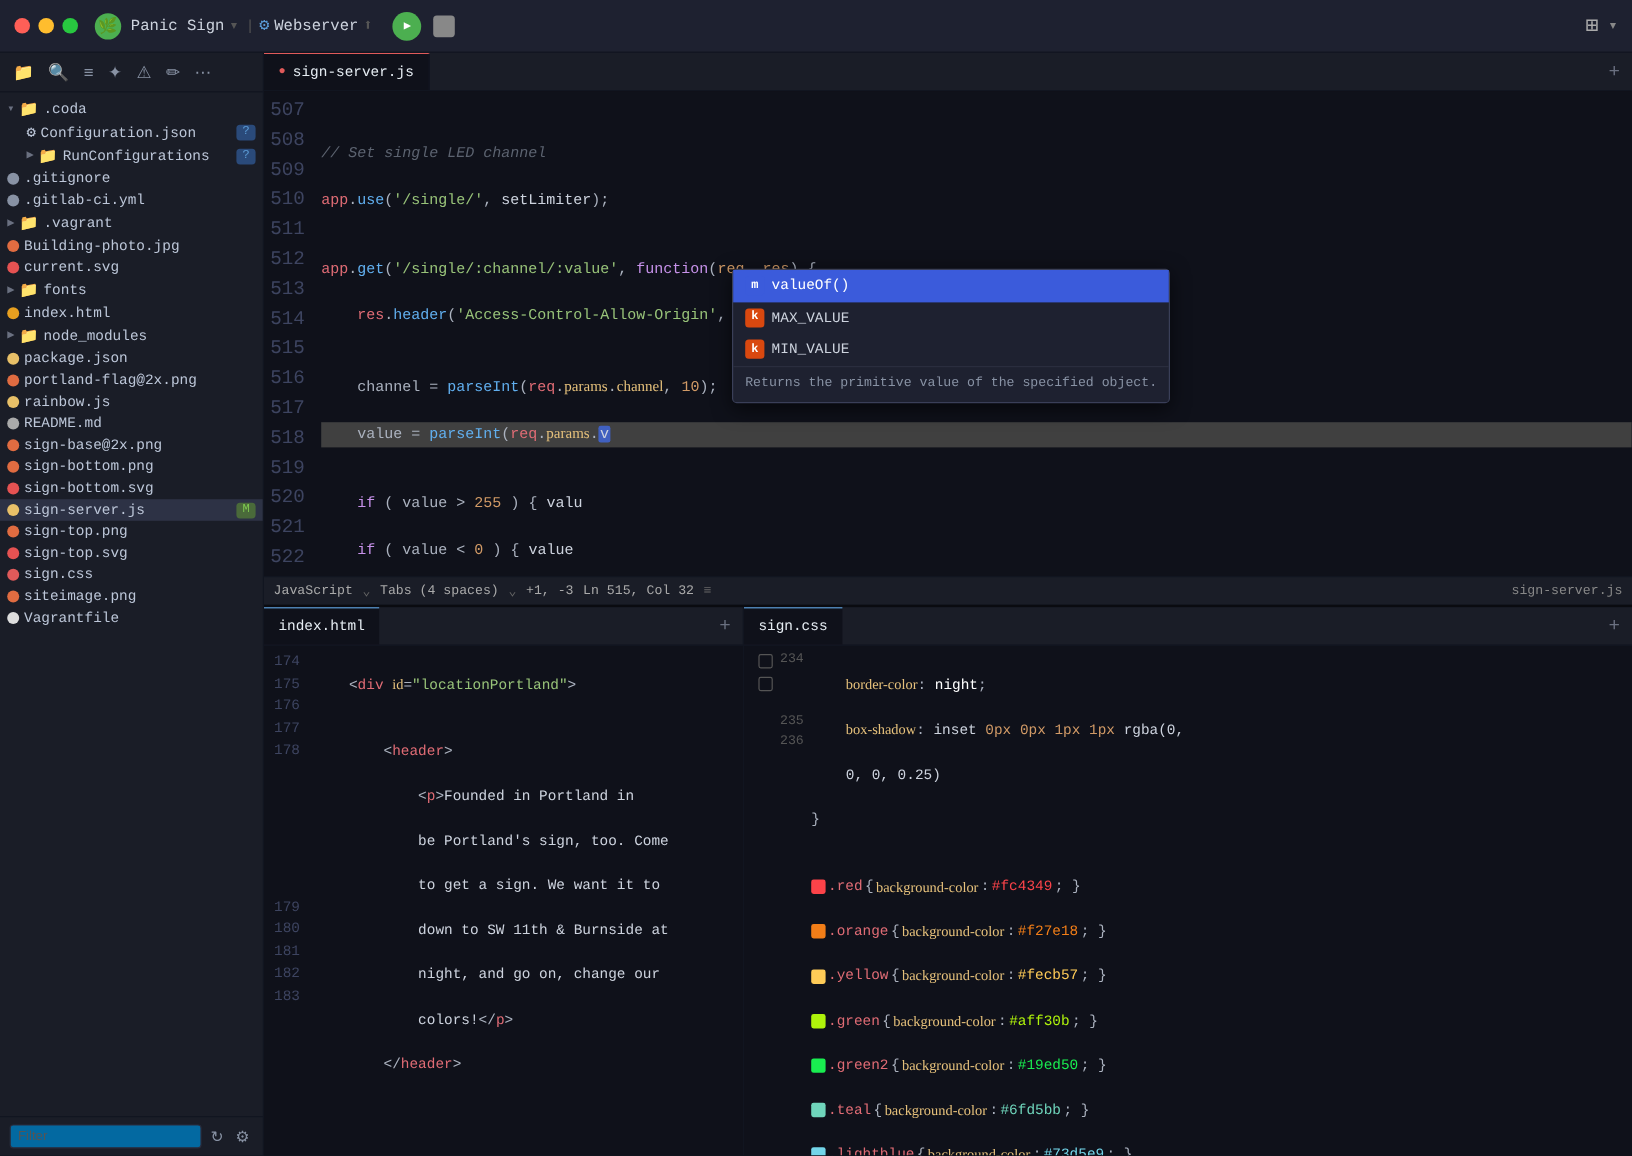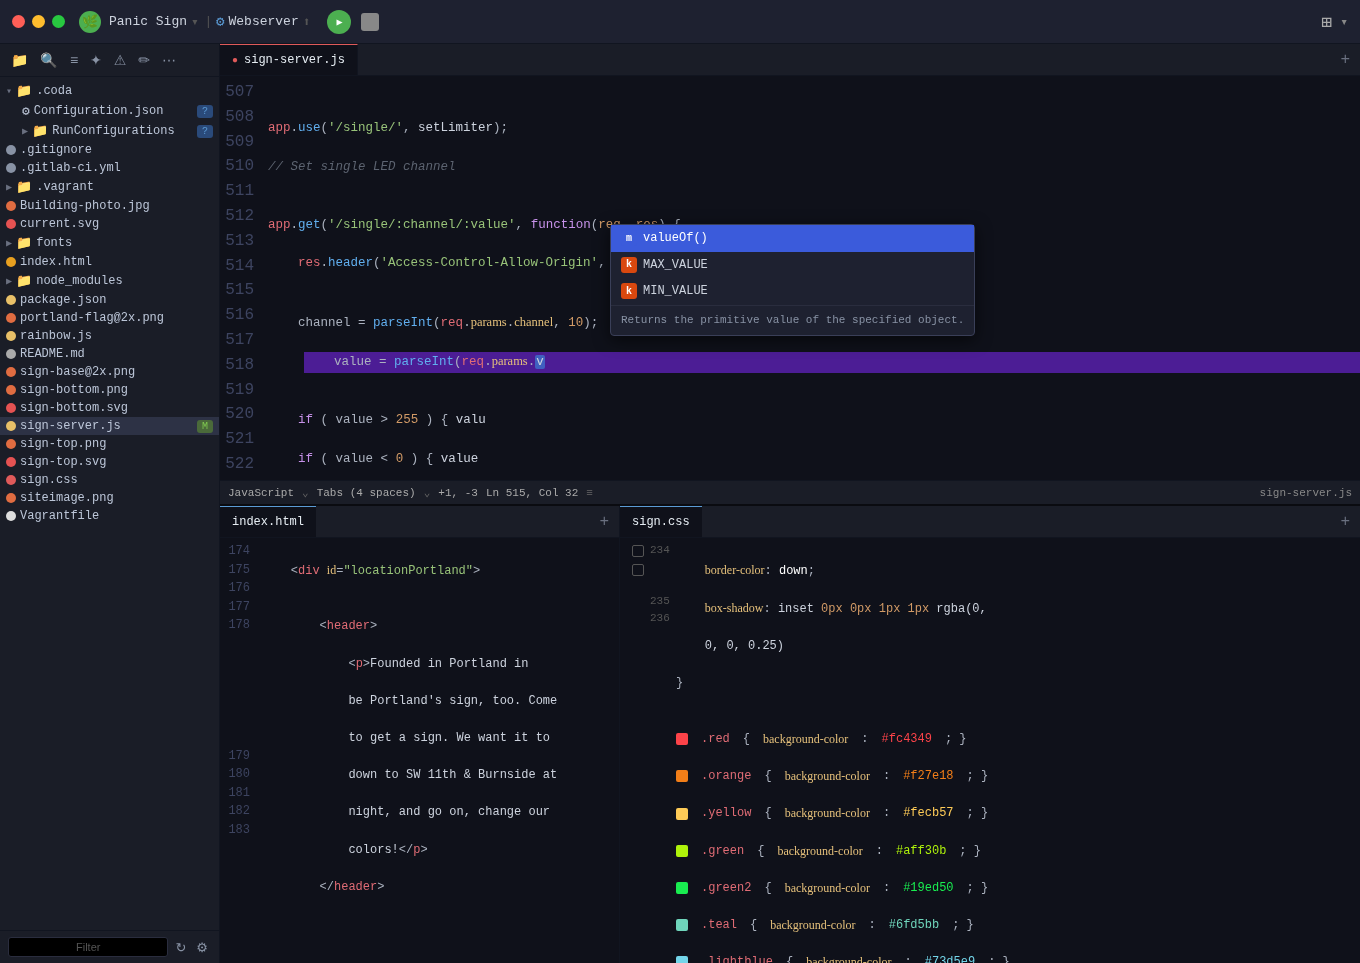--- a/index.html
+++ b/index.html
@@ -156,28 +156,27 @@
     .tree-chevron { color: #6a7080; font-size: 10px; }
     .sidebar-bottom {
       padding: 6px 8px;
       border-top: 1px solid #111520;
       display: flex;
       align-items: center;
       gap: 4px;
     }
     .filter-input {
       flex: 1;
-      background: #000000;
+      background: #0369a1;
       border: 1px solid #2a2d3e;
       color: #bcc6d8;
       font-size: 11px;
       padding: 3px 6px;
       border-radius: 3px;
       outline: none;
-      text-align: center;
     }
     .filter-input::placeholder { color: #555; }
 
     
     #editor-area {
       flex: 1;
       display: flex;
       flex-direction: column;
       background: #0f111a;
       overflow: hidden;
@@ -237,21 +236,21 @@
       width: 42px;
       text-align: right;
       padding: 4px 8px 4px 0;
       color: #3d4460;
       user-select: none;
       flex-shrink: 0;
       line-height: 1.55;
       font-size: 16px;
     }
     .code-line { line-height: 1.55; display: block; }
-    .code-line.highlighted { background: #4c1d95; margin-left: 36px; }
+    .code-line.highlighted { background: #404040; }
 
     
     .c-comment { color: #5c6370; font-style: italic; }
     .c-string { color: #98c379; }
     .c-keyword { color: #c792ea; }
     .c-num { color: #d19a66; }
     .c-punct { color: #abb2bf; }
     .c-obj { color: #e06c75; }
     .c-prop { color: #e5c07b; font-family: Liberation Serif, serif; }
     .c-var { color: #abb2bf; }
@@ -388,21 +387,21 @@
       flex: 1;
       padding: 4px 0 4px 6px;
       overflow: auto;
       white-space: pre;
     }
 
     
     .color-swatch-row {
       display: flex;
       align-items: center;
-      gap: 13px;
+      gap: 2px;
     }
     .swatch {
       width: 12px;
       height: 12px;
       border-radius: 2px;
       flex-shrink: 0;
     }
 
     .gutter-check {
       width: 12px;
@@ -581,22 +580,22 @@
           <span class="tab-dot-red">●</span>
           <span>sign-server.js</span>
         </div>
         <div class="tab-add">+</div>
       </div>
 
       <div class="code-editor" style="flex:1; min-height:0; position:relative; overflow:hidden;">
         <div class="line-numbers">507<br>508<br>509<br>510<br>511<br>512<br>513<br>514<br>515<br>516<br>517<br>518<br>519<br>520<br>521<br>522<br>523<br>524<br>525</div>
         <div class="bottom-code-content" style="flex:1; padding:4px 0 4px 6px; overflow:auto; white-space:pre; font-size:12.5px; line-height:1.55;">
 <span class="code-line"></span>
+<span class="code-line"><span class="c-comment">// Set single LED channel</span></span>
 <span class="code-line"><span class="c-obj">app</span><span class="c-punct">.</span><span class="c-method">use</span><span class="c-punct">(</span><span class="c-string">'/single/'</span><span class="c-punct">,</span> setLimiter<span class="c-punct">);</span></span>
-<span class="code-line"><span class="c-comment">// Set single LED channel</span></span>
 <span class="code-line"></span>
 <span class="code-line"><span class="c-obj">app</span><span class="c-punct">.</span><span class="c-method">get</span><span class="c-punct">(</span><span class="c-string">'/single/:channel/:value'</span><span class="c-punct">,</span> <span class="c-keyword">function</span><span class="c-punct">(</span><span class="c-param">req</span><span class="c-punct">,</span> <span class="c-param">res</span><span class="c-punct">) {</span></span>
 <span class="code-line">    <span class="c-obj">res</span><span class="c-punct">.</span><span class="c-method">header</span><span class="c-punct">(</span><span class="c-string">'Access-Control-Allow-Origin'</span><span class="c-punct">,</span> <span class="c-string">'*'</span><span class="c-punct">);</span></span>
 <span class="code-line"></span>
 <span class="code-line">    <span class="c-var">channel</span> <span class="c-punct">=</span> <span class="c-method">parseInt</span><span class="c-punct">(</span><span class="c-obj">req</span><span class="c-punct">.</span><span class="c-prop">params</span><span class="c-punct">.</span><span class="c-prop">channel</span><span class="c-punct">,</span> <span class="c-num">10</span><span class="c-punct">);</span></span>
 <span class="code-line highlighted">    <span class="c-var">value</span> <span class="c-punct">=</span> <span class="c-method">parseInt</span><span class="c-punct">(</span><span class="c-obj">req</span><span class="c-punct">.</span><span class="c-prop">params</span><span class="c-punct">.</span><span style="background:#4060c0;border-radius:2px;padding:0 1px;">v</span></span>
 <span class="code-line"></span>
 <span class="code-line">    <span class="c-keyword">if</span> <span class="c-punct">(</span> <span class="c-var">value</span> <span class="c-punct">&gt;</span> <span class="c-num">255</span> <span class="c-punct">)</span> <span class="c-punct">{</span> valu</span>
 <span class="code-line">    <span class="c-keyword">if</span> <span class="c-punct">(</span> <span class="c-var">value</span> <span class="c-punct">&lt;</span> <span class="c-num">0</span> <span class="c-punct">)</span> <span class="c-punct">{</span> value</span>
 <span class="code-line"></span>
@@ -696,21 +695,21 @@
             <div style="height:1.55em;"></div>
             <div style="height:1.55em;"></div>
             <div style="height:1.55em;"></div>
             <div style="height:1.55em;"></div>
             <div style="height:1.55em;"></div>
           </div>
           <div style="width:22px;flex-shrink:0;padding:4px 2px;line-height:1.55;font-size:11px;color:#555;">
             234<br><br><br>235<br>236<br><br><br><br><br><br><br><br><br><br><br>
           </div>
           <div class="bottom-code-content">
-<span class="code-line">    <span class="c-prop">border-color</span><span class="c-punct">:</span> <span style="color:#fff;">down</span><span class="c-punct">;</span></span>
+<span class="code-line">    <span class="c-prop">border-color</span><span class="c-punct">:</span> <span style="color:#fff;">night</span><span class="c-punct">;</span></span>
 <span class="code-line">    <span class="c-prop">box-shadow</span><span class="c-punct">:</span> inset <span class="c-num">0px</span> <span class="c-num">0px</span> <span class="c-num">1px</span> <span class="c-num">1px</span> rgba(0,</span>
 <span class="code-line">    0, 0, 0.25)</span>
 <span class="code-line"><span class="c-punct">}</span></span>
 <span class="code-line"></span>
 <span class="code-line"><div class="color-swatch-row"><span class="swatch" style="background:#fc4349;"></span><span class="c-obj">.red</span>       <span class="c-punct">{</span> <span class="c-prop">background-color</span><span class="c-punct">:</span> <span style="color:#fc4349;">#fc4349</span><span class="c-punct">; }</span></div></span>
 <span class="code-line"><div class="color-swatch-row"><span class="swatch" style="background:#f27e18;"></span><span class="c-obj">.orange</span>    <span class="c-punct">{</span> <span class="c-prop">background-color</span><span class="c-punct">:</span> <span style="color:#f27e18;">#f27e18</span><span class="c-punct">; }</span></div></span>
 <span class="code-line"><div class="color-swatch-row"><span class="swatch" style="background:#fecb57;"></span><span class="c-obj">.yellow</span>    <span class="c-punct">{</span> <span class="c-prop">background-color</span><span class="c-punct">:</span> <span style="color:#fecb57;">#fecb57</span><span class="c-punct">; }</span></div></span>
 <span class="code-line"><div class="color-swatch-row"><span class="swatch" style="background:#aff30b;"></span><span class="c-obj">.green</span>     <span class="c-punct">{</span> <span class="c-prop">background-color</span><span class="c-punct">:</span> <span style="color:#aff30b;">#aff30b</span><span class="c-punct">; }</span></div></span>
 <span class="code-line"><div class="color-swatch-row"><span class="swatch" style="background:#19ed50;"></span><span class="c-obj">.green2</span>    <span class="c-punct">{</span> <span class="c-prop">background-color</span><span class="c-punct">:</span> <span style="color:#19ed50;">#19ed50</span><span class="c-punct">; }</span></div></span>
 <span class="code-line"><div class="color-swatch-row"><span class="swatch" style="background:#6fd5bb;"></span><span class="c-obj">.teal</span>      <span class="c-punct">{</span> <span class="c-prop">background-color</span><span class="c-punct">:</span> <span style="color:#6fd5bb;">#6fd5bb</span><span class="c-punct">; }</span></div></span>

